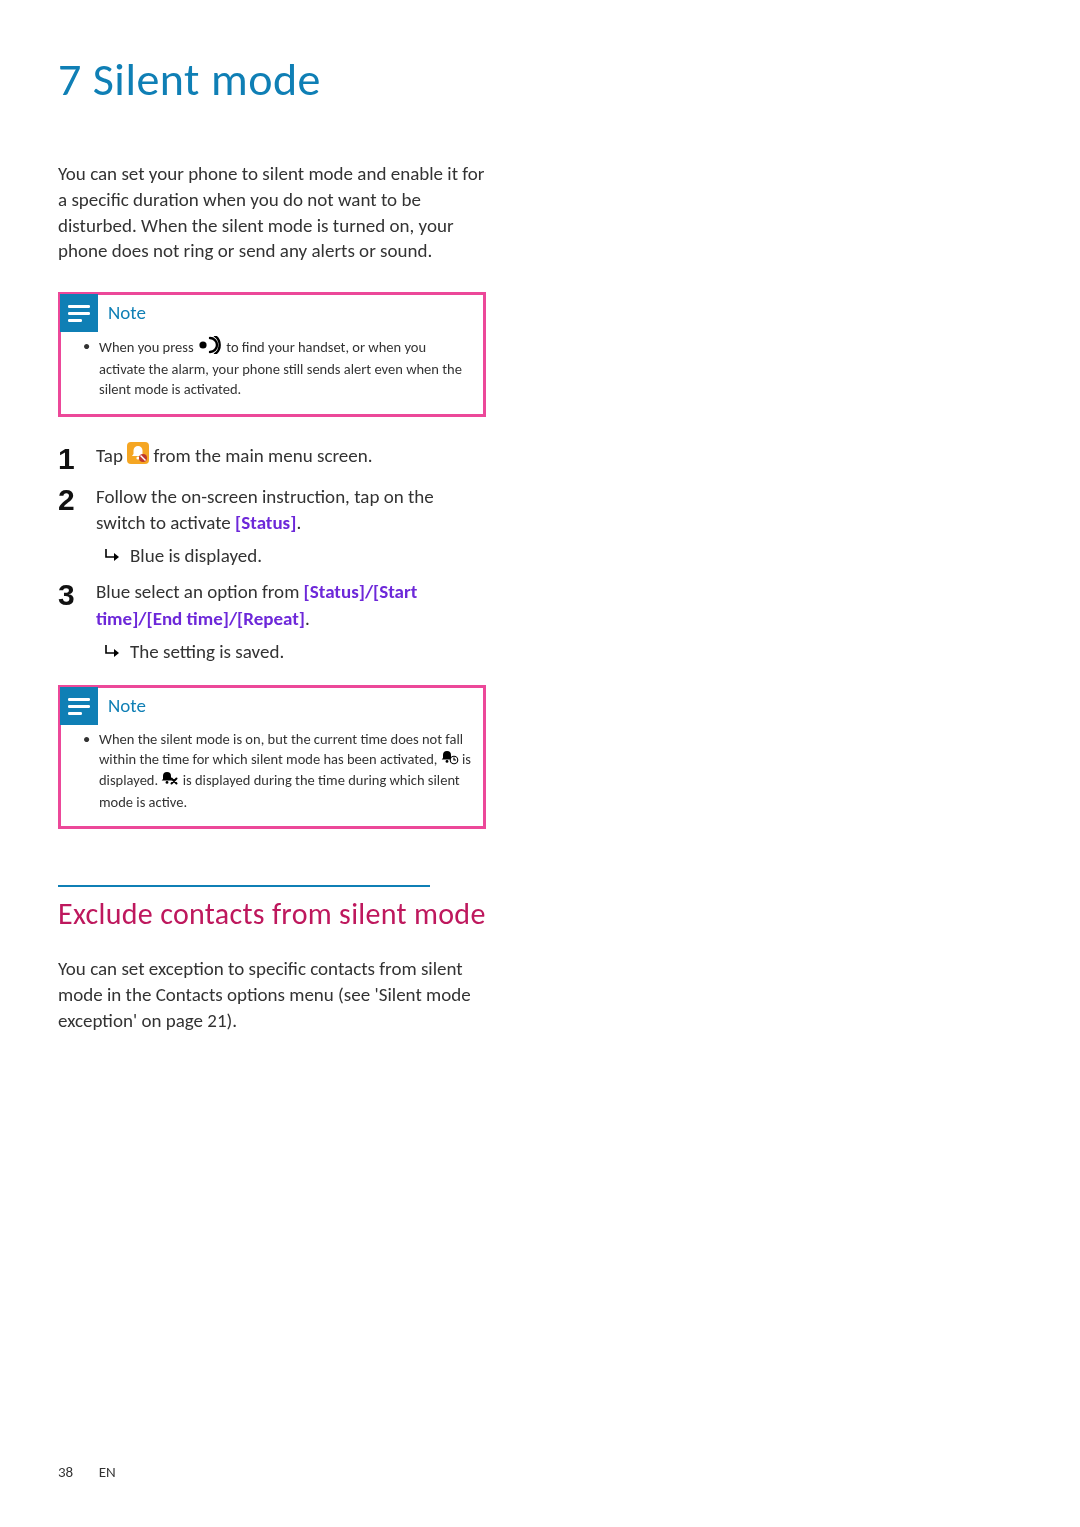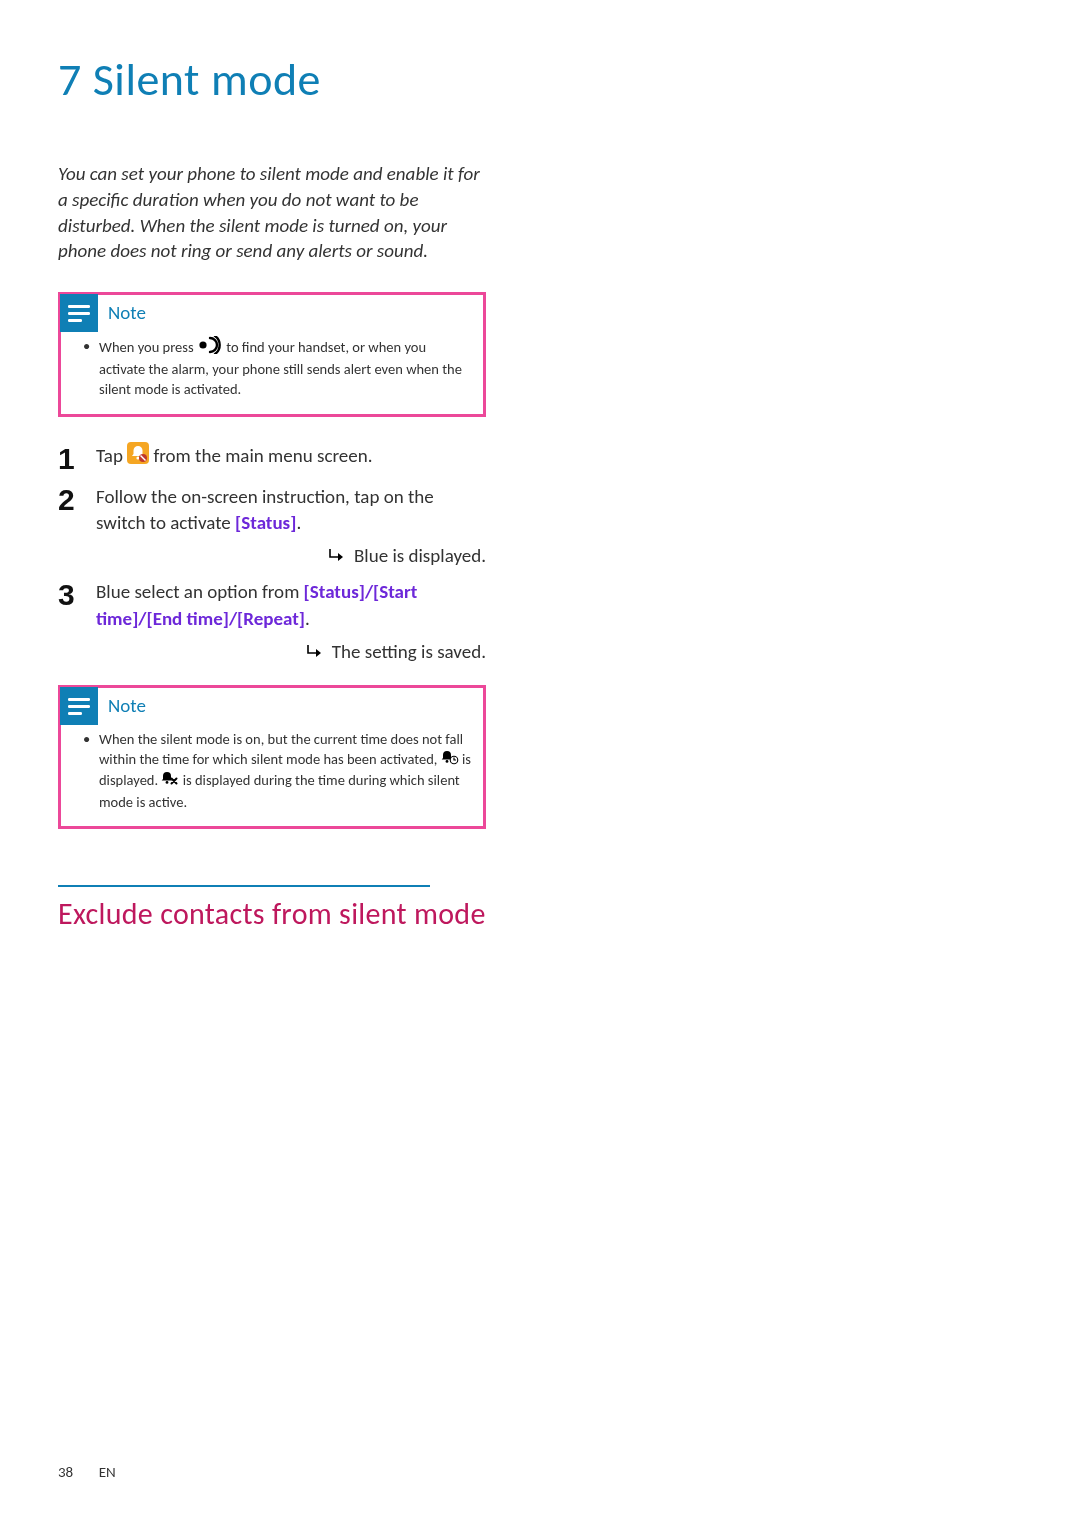--- a/index.html
+++ b/index.html
@@ -28,21 +28,20 @@
   }
   h1.chapter-title .num {
     color: #0f7fb5;
   }
   p.body {
     font-size: 19px;
     color: #333;
     line-height: 1.35;
     font-weight: 300;
     margin-bottom: 28px;
-    font-style: italic;
   }
   
   .note-box {
     border: 3px solid #ec4899;
     position: relative;
     margin: 20px 0 26px 0;
     padding: 42px 12px 14px 14px;
     font-size: 14.5px;
     color: #333;
     line-height: 1.35;
@@ -110,21 +109,20 @@
     font-weight: 300;
   }
   .step-body .bold {
     font-weight: 700;
     color: #6d28d9;
   }
   .step-result {
     display: flex;
     margin-top: 6px;
     padding-left: 8px;
-    justify-content: flex-end;
   }
   .step-result .arrow {
     margin-right: 8px;
     flex-shrink: 0;
   }
   
   .section-rule {
     border: none;
     border-top: 2.5px solid #0f7fb5;
     width: 372px;
@@ -285,20 +283,21 @@
             </svg>
           </span>
           <span> is displayed during the time during which silent mode is active.</span>
         </li>
       </ul>
     </div>
 
     <hr class="section-rule">
     <h2 class="section-title">Exclude contacts from silent mode</h2>
 
+    <p class="body">You can set exception to specific contacts from silent mode in the Contacts options menu (see 'Silent mode exception' on page 21).</p>
 
   </div>
 
   <div class="footer">
     <span class="page-num">38</span>
     <span class="lang">EN</span>
   </div>
 
 </div>
 

